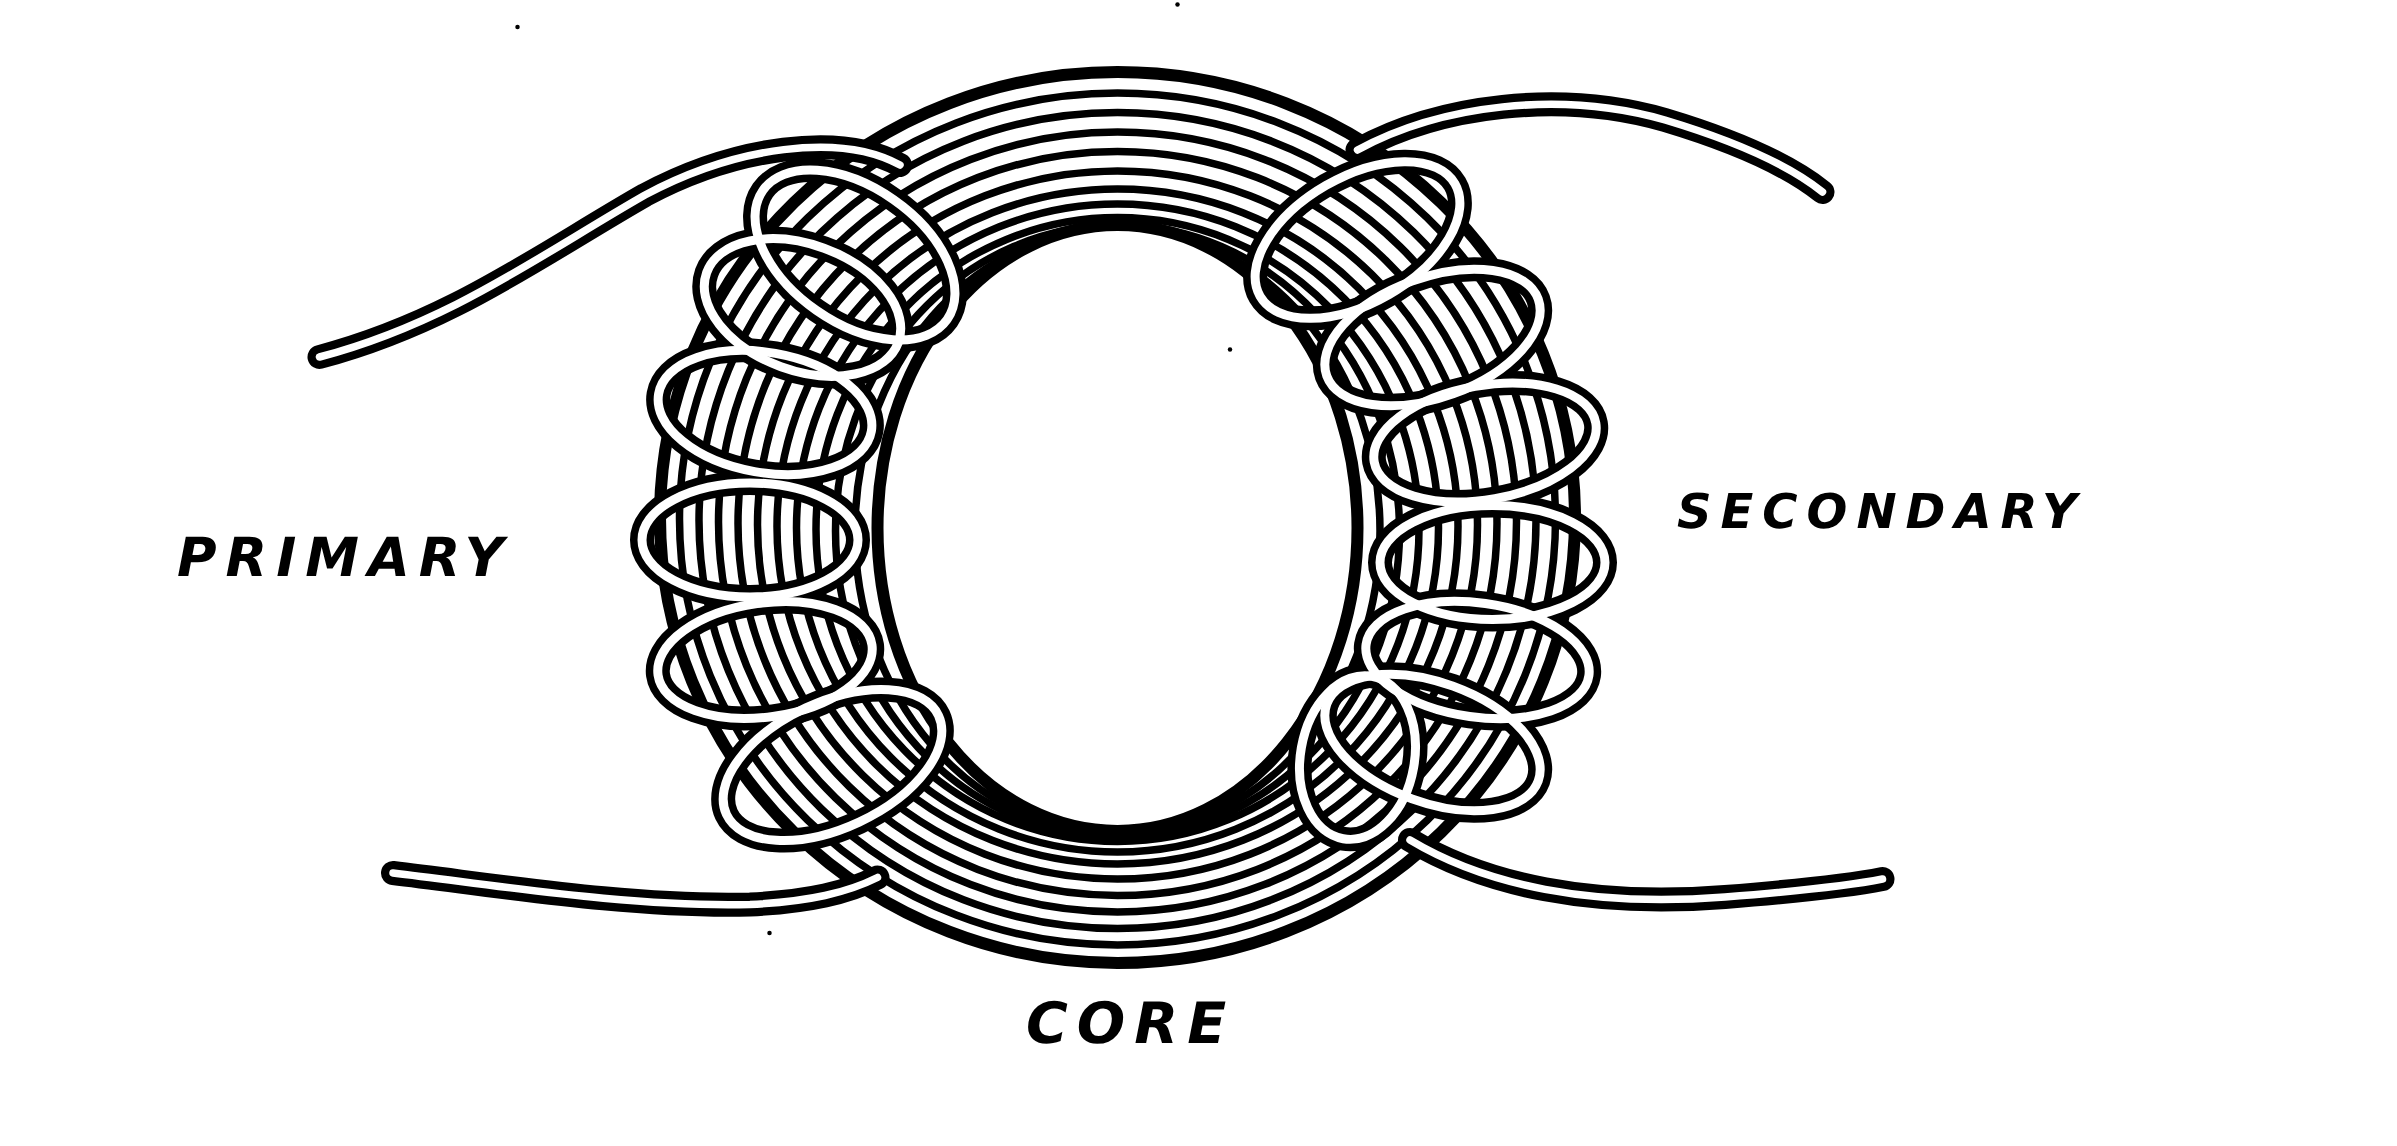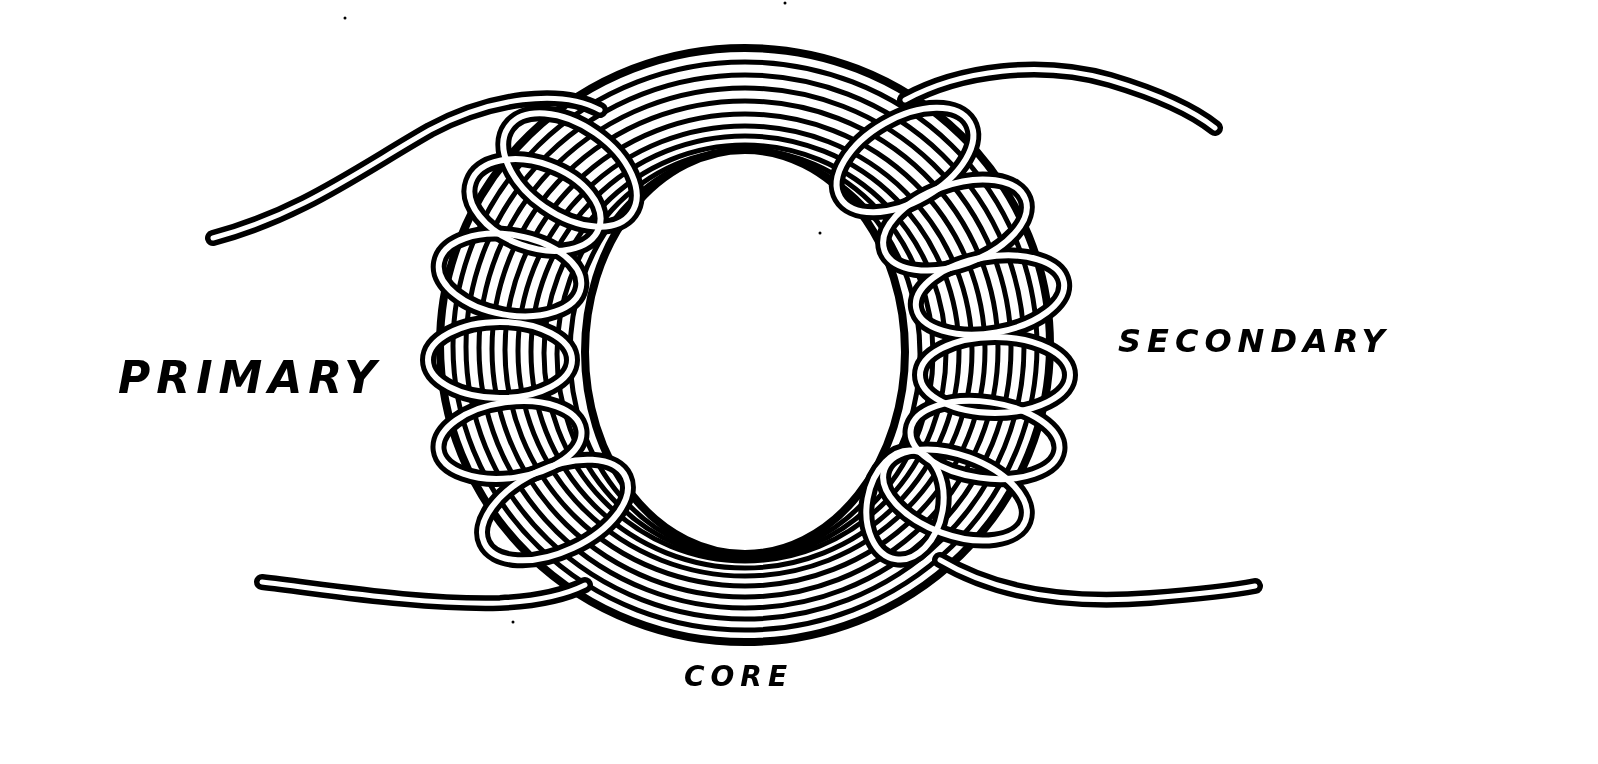--- a/index.html
+++ b/index.html
@@ -7,23 +7,23 @@
     .canvas { position: absolute; left: 0; top: 0; width: 1598px; height: 764px; }
     .label {
       position: absolute;
       font-family: "DejaVu Sans", sans-serif;
       font-weight: bold;
       font-style: oblique;
       color: #000;
       letter-spacing: 6px;
       white-space: nowrap;
     }
-    .lbl-primary { left: 118px; top: 352px; font-size: 44px; text-align: center; }
+    .lbl-primary { left: 118px; top: 352px; font-size: 36px; text-align: center; }
     .lbl-secondary { left: 1118px; top: 322px; font-size: 32px; }
-    .lbl-core { left: 684px; top: 660px; font-size: 28px; }
+    .lbl-core { left: 684px; top: 660px; font-size: 38px; }
   </style>
 </head>
 <body>
 
 <svg class="canvas" viewBox="0 0 1598 764" xmlns="http://www.w3.org/2000/svg">
   <defs>
     <clipPath id="ringClip">
       <path d="M745,48 a305,297 0 1,1 -0.1,0 Z M745,152 a158,200 0 1,0 0.1,0 Z" fill-rule="evenodd"></path>
     </clipPath>
   </defs>

